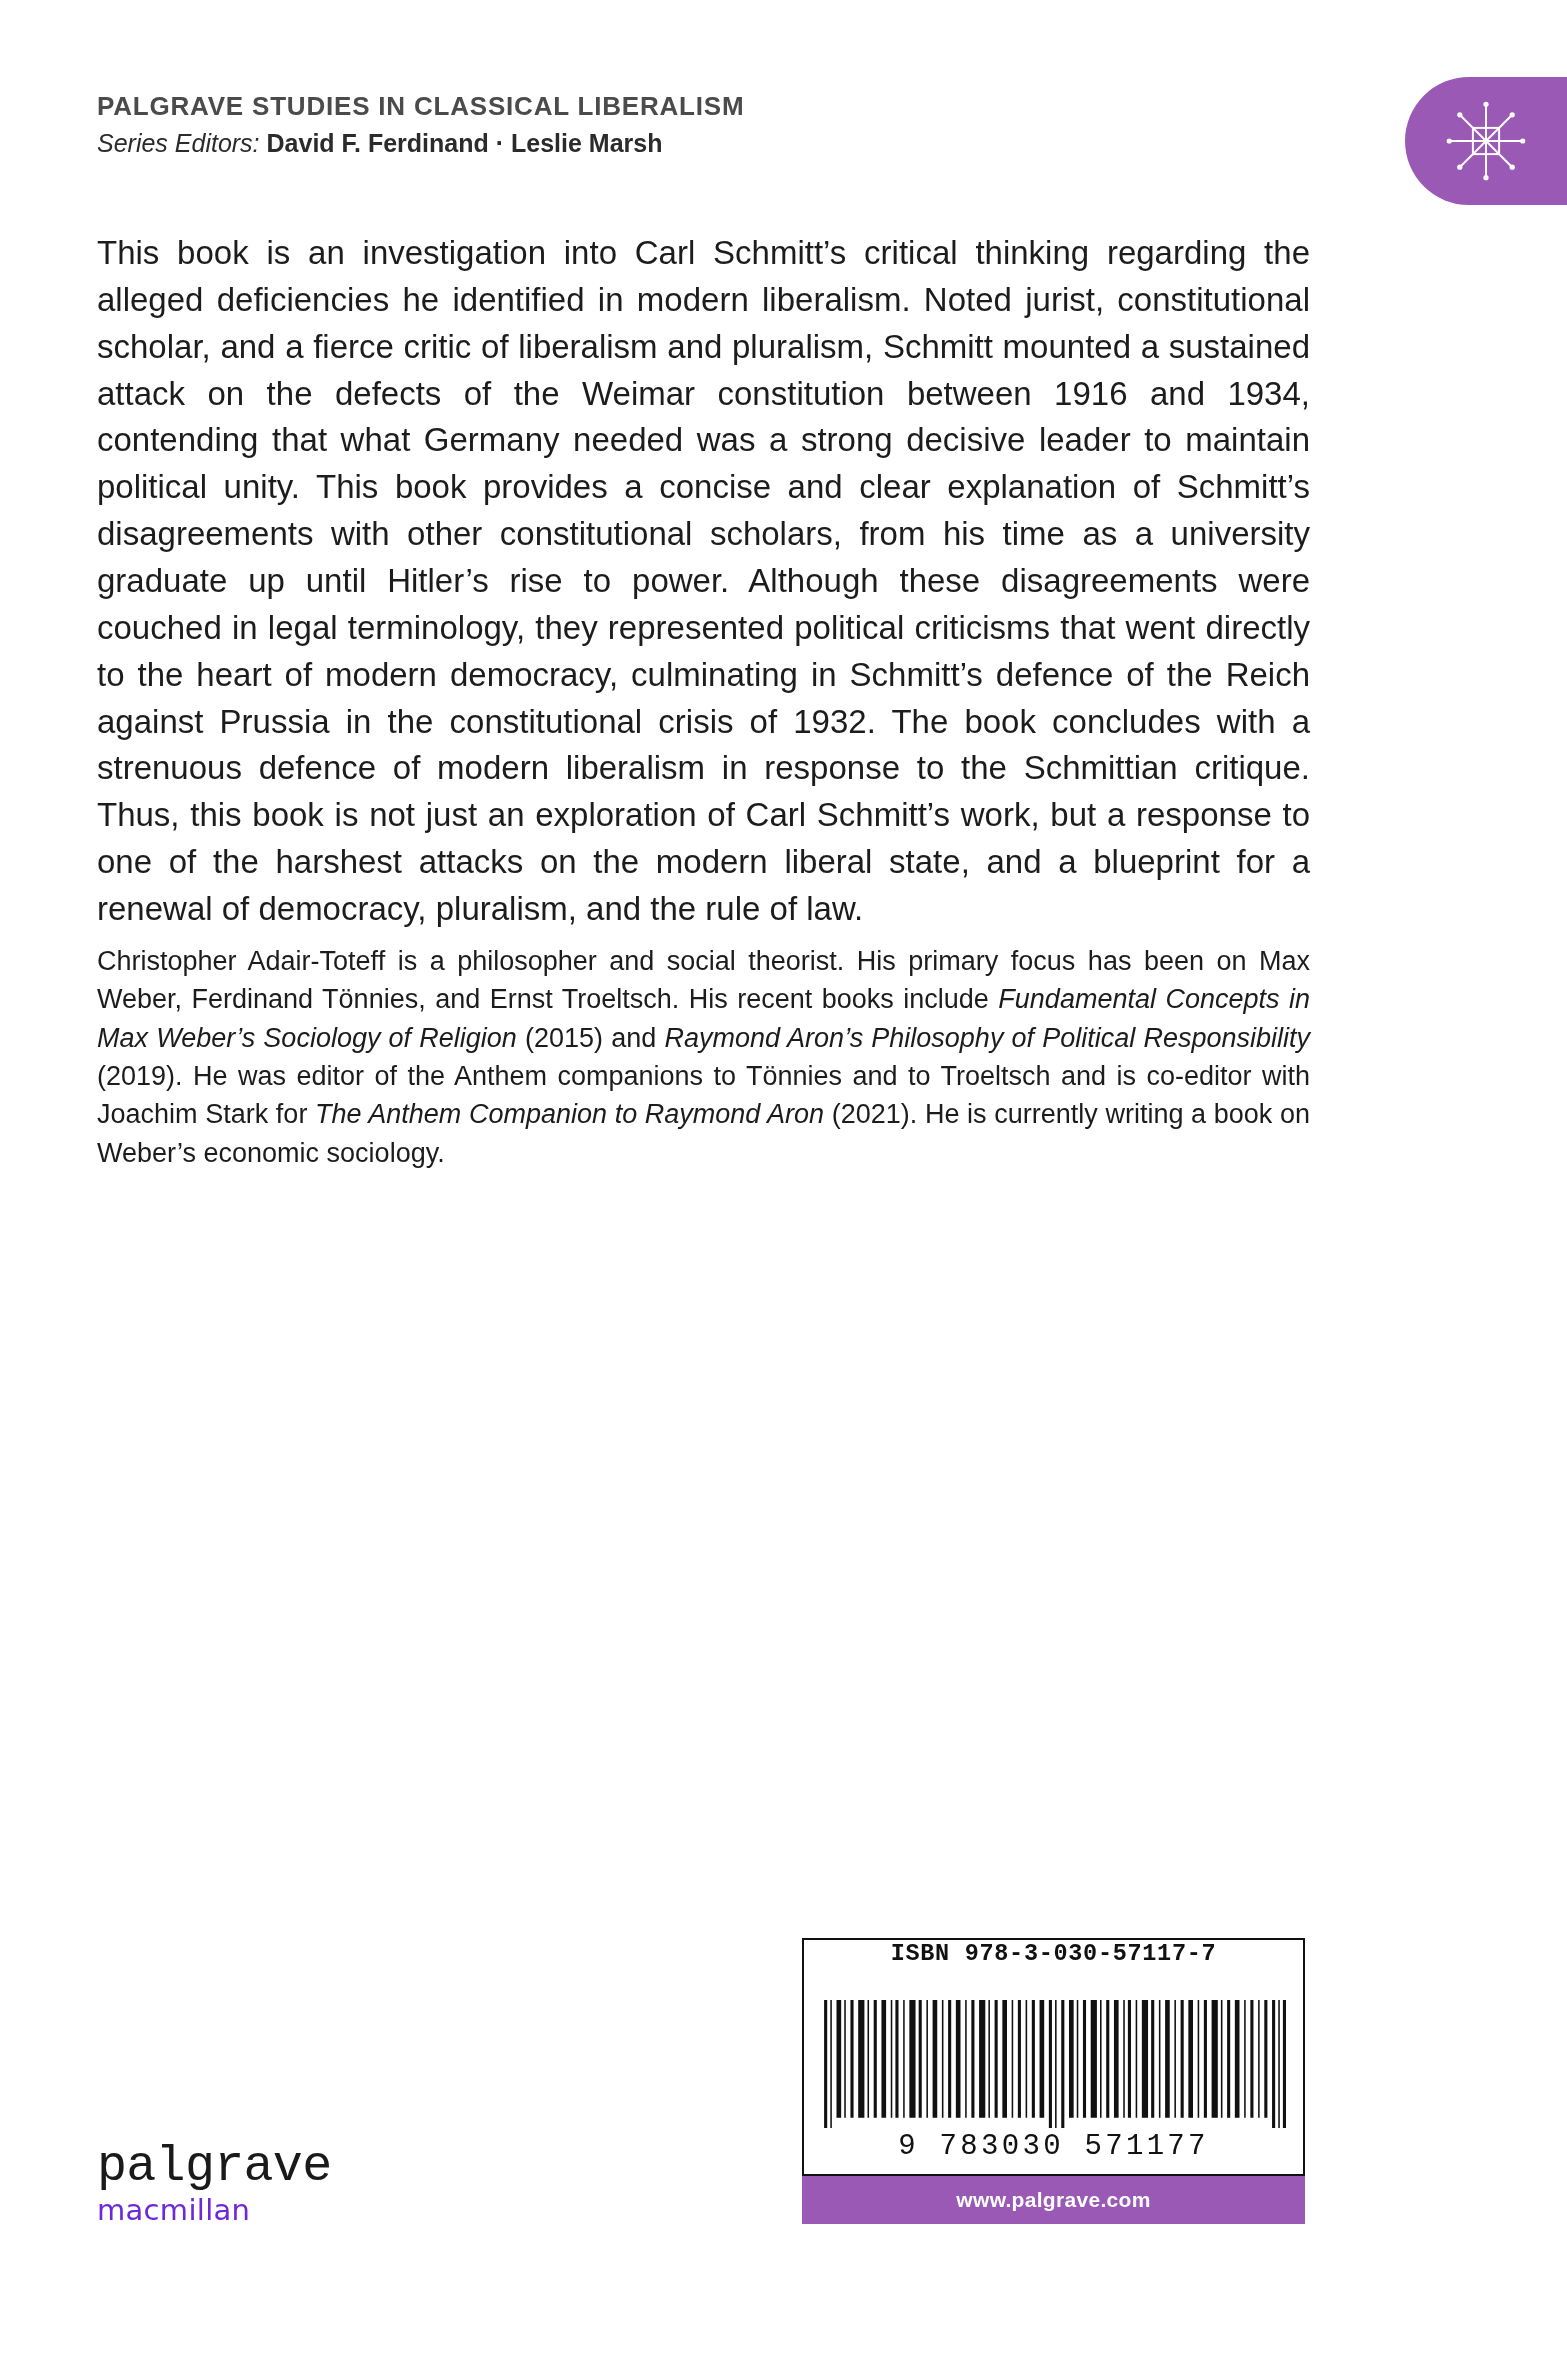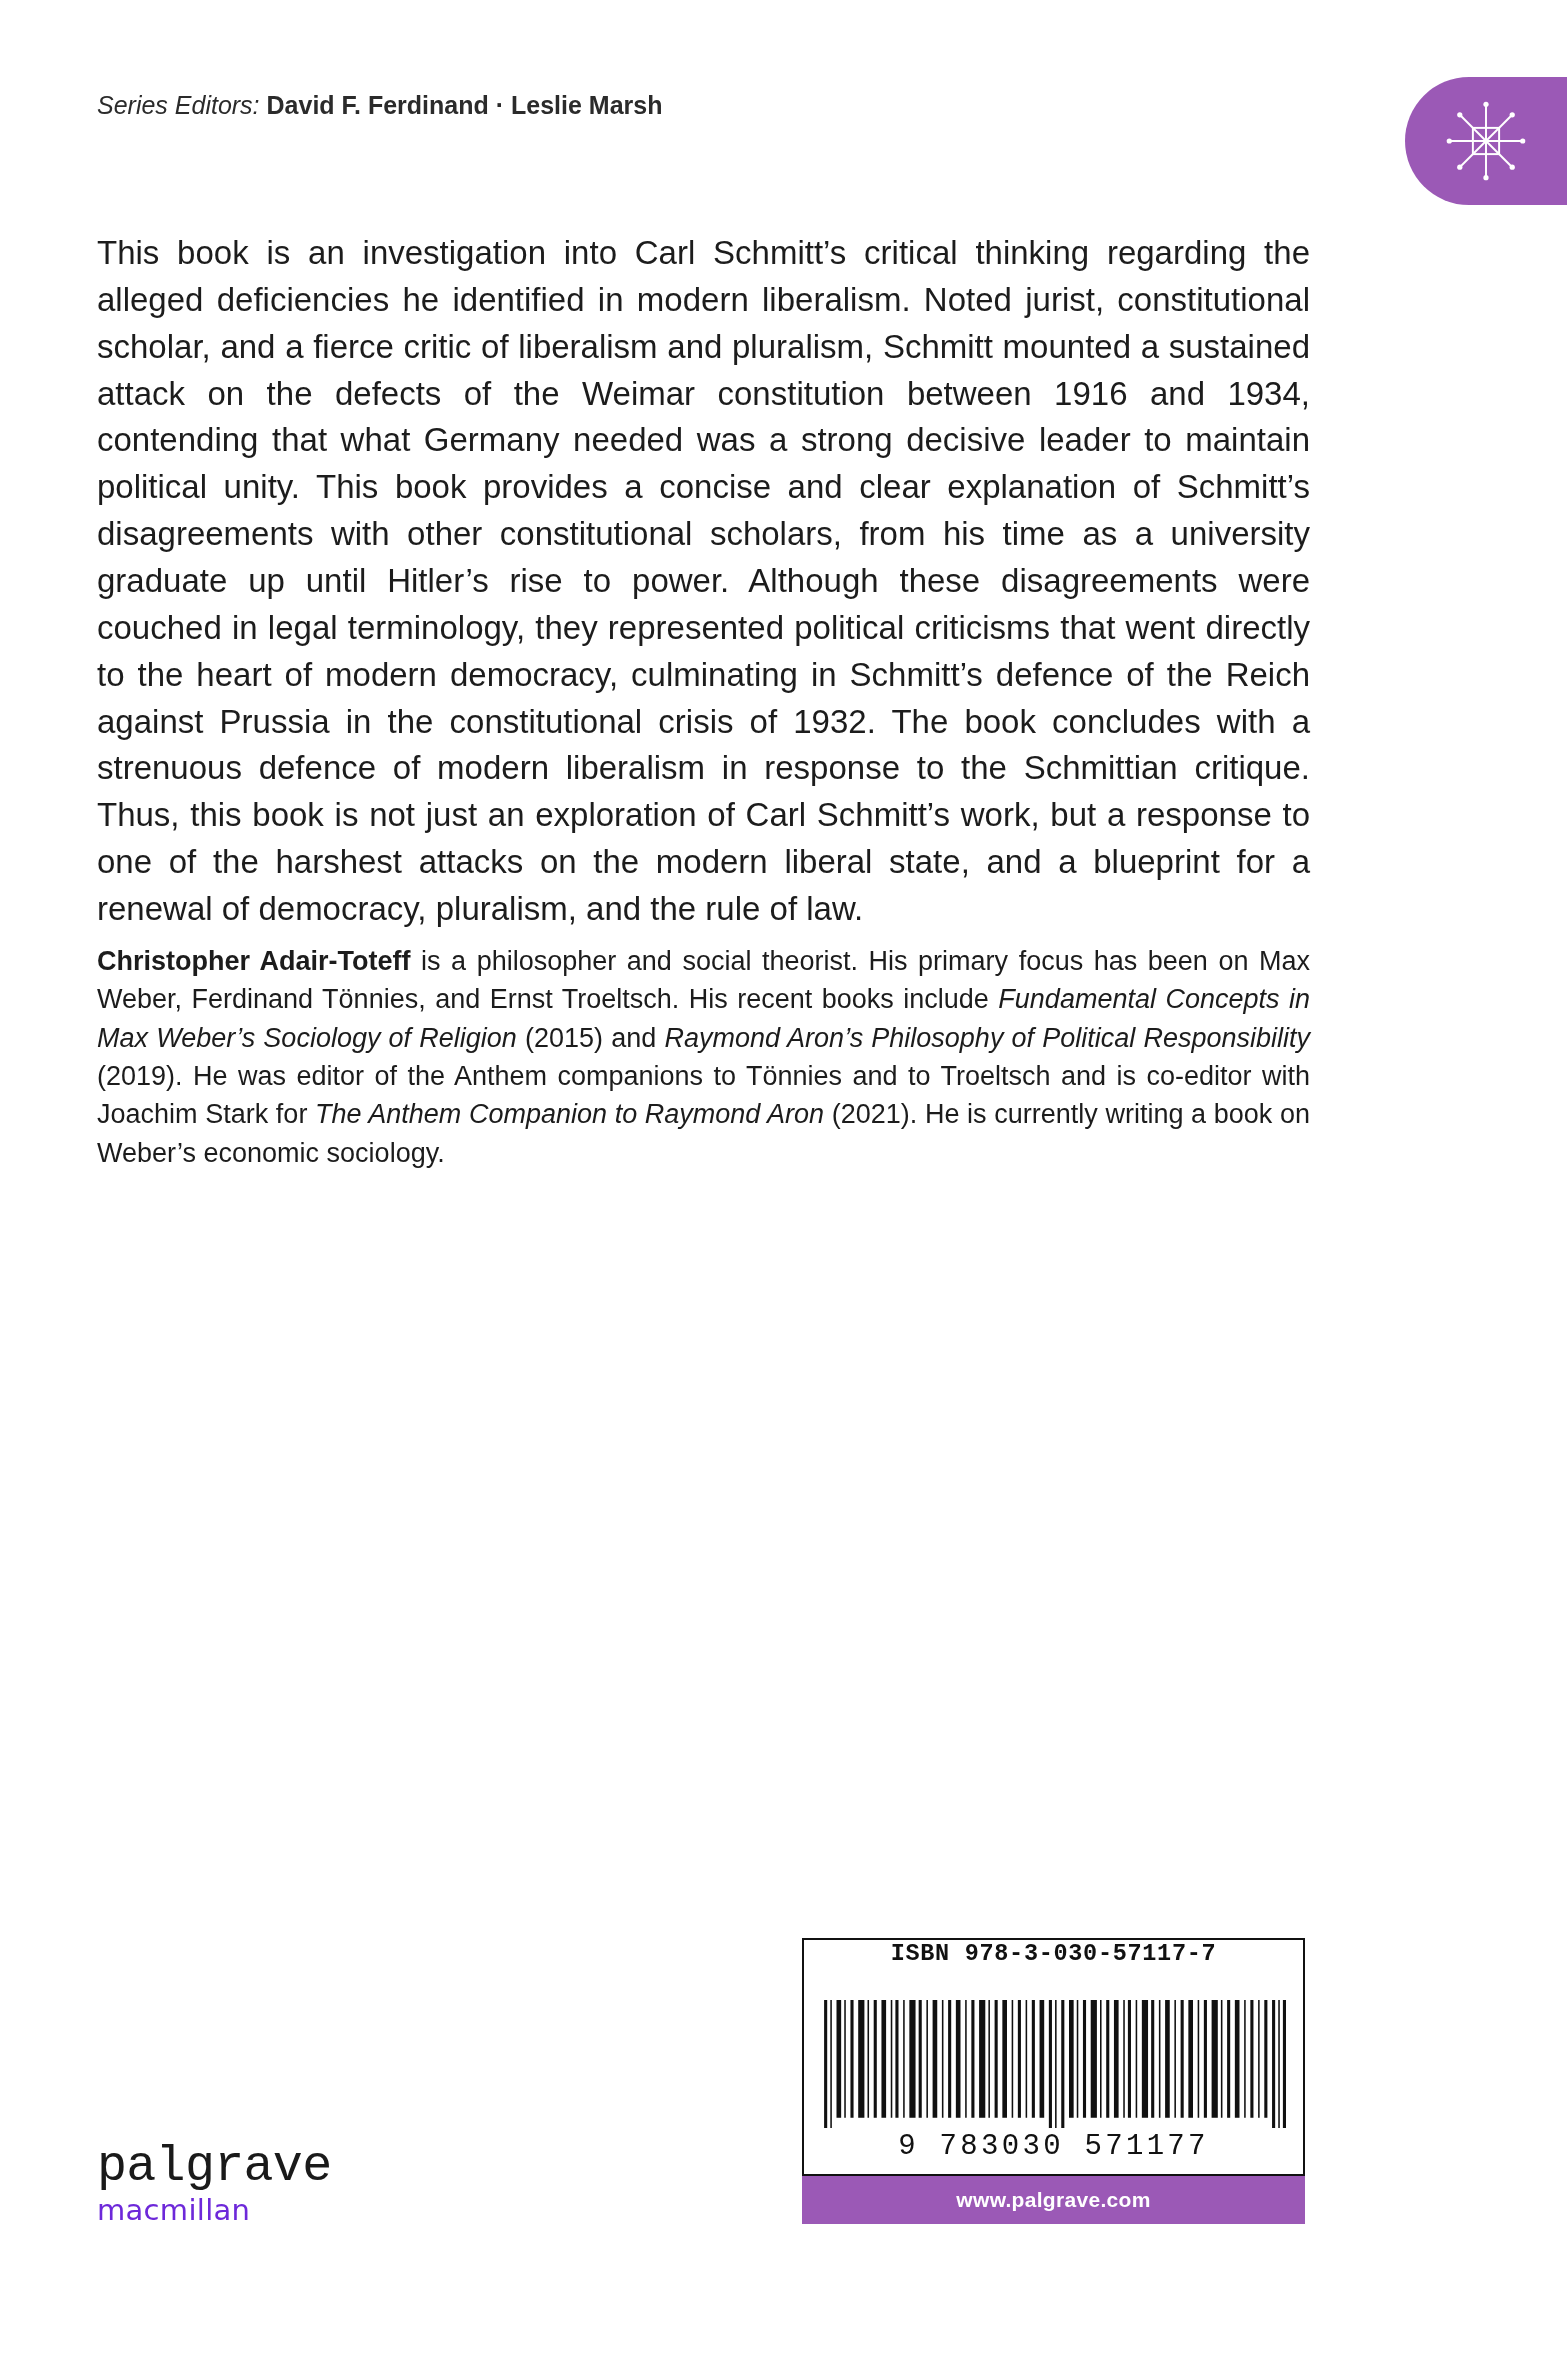--- a/index.html
+++ b/index.html
@@ -78,21 +78,21 @@
   .bio {
     position: absolute;
     left: 97px;
     top: 942px;
     width: 1213px;
     font-size: 27px;
     line-height: 1.42;
     text-align: justify;
     color: #1c1c1c;
   }
-  .bio b { font-weight: bold; }
+  .bio b { font-weight: normal; }
   .bio i { font-style: italic; }
 
   
   .barcode-block {
     position: absolute;
     left: 802px;
     top: 1938px;
     width: 503px;
   }
   .isbn-box {
@@ -164,20 +164,21 @@
     color: #6d28d9;
     line-height: 1.3;
     letter-spacing: 0.3px;
     font-family: "DejaVu Sans", sans-serif;
   }
 </style>
 </head>
 <body>
 
 <div class="series-block">
+  <p class="series-title">PALGRAVE STUDIES IN CLASSICAL LIBERALISM</p>
   <p class="series-editors">
     <span class="lbl">Series Editors:</span>
     <span class="names">David F. Ferdinand · Leslie Marsh</span>
   </p>
 </div>
 
 <div class="logo-mark">
   <svg width="118" height="84" viewBox="0 0 180 128">
     <g stroke="#ffffff" stroke-width="3" fill="none">
       <line x1="90" y1="8" x2="90" y2="120"></line>

